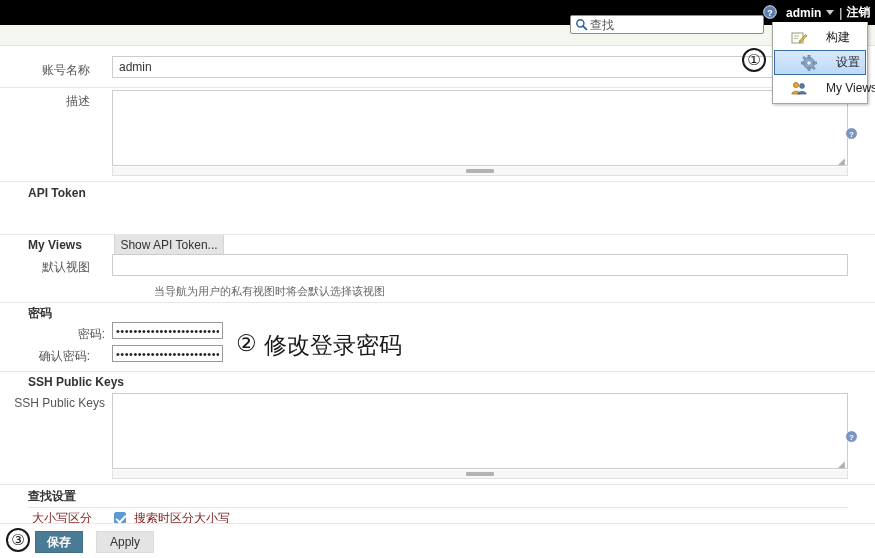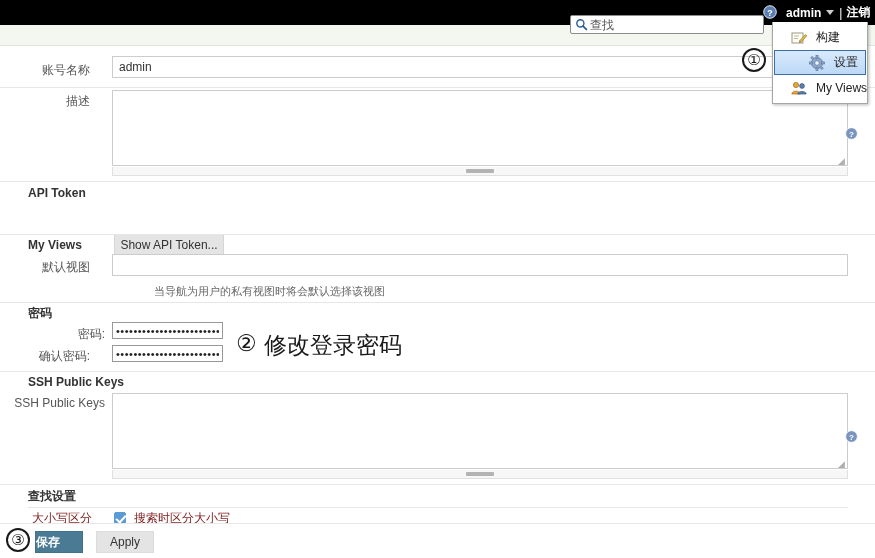--- a/index.html
+++ b/index.html
@@ -77,28 +77,28 @@
     box-shadow: 1px 1px 3px rgba(0,0,0,0.28);
     z-index: 50;
     padding: 3px 0 3px 0;
   }
   .dd-item {
     display: flex; align-items: center;
     height: 25px;
     padding: 0 6px 0 18px;
     font-size: 12px;
     color: #222;
-    gap: 9px;
+    gap: 19px;
     white-space: nowrap;
   }
   .dd-item.selected {
     background: linear-gradient(#d9e9fb, #bcd9f7);
     border: 1px solid #3b6ea5;
     margin: 0 1px;
-    padding-left: 34px;
+    padding-left: 26px;
   }
   .dd-icon { width: 16px; height: 16px; flex: 0 0 16px; position: relative; }
 
   
   .crumb-strip {
     position: absolute; top: 25px; left: 0;
     width: 875px; height: 21px;
     background: #f4f7ef;
     border-bottom: 1px solid #e3e3e3;
     z-index: 10;
@@ -237,21 +237,21 @@
   .btn-save {
     position: absolute;
     left: 35px; top: 7px;
     width: 48px; height: 22px;
     background: #4a7a94;
     border: 1px solid #41708a;
     color: #ffffff;
     font-size: 12px;
     font-weight: bold;
     line-height: 20px;
-    text-align: left;
+    text-align: center;
     cursor: pointer;
   }
   .btn-apply {
     position: absolute;
     left: 96px; top: 7px;
     width: 58px; height: 22px;
     background: #e4e4e4;
     border: 1px solid #dcdcdc;
     color: #333;
     font-size: 12px;

